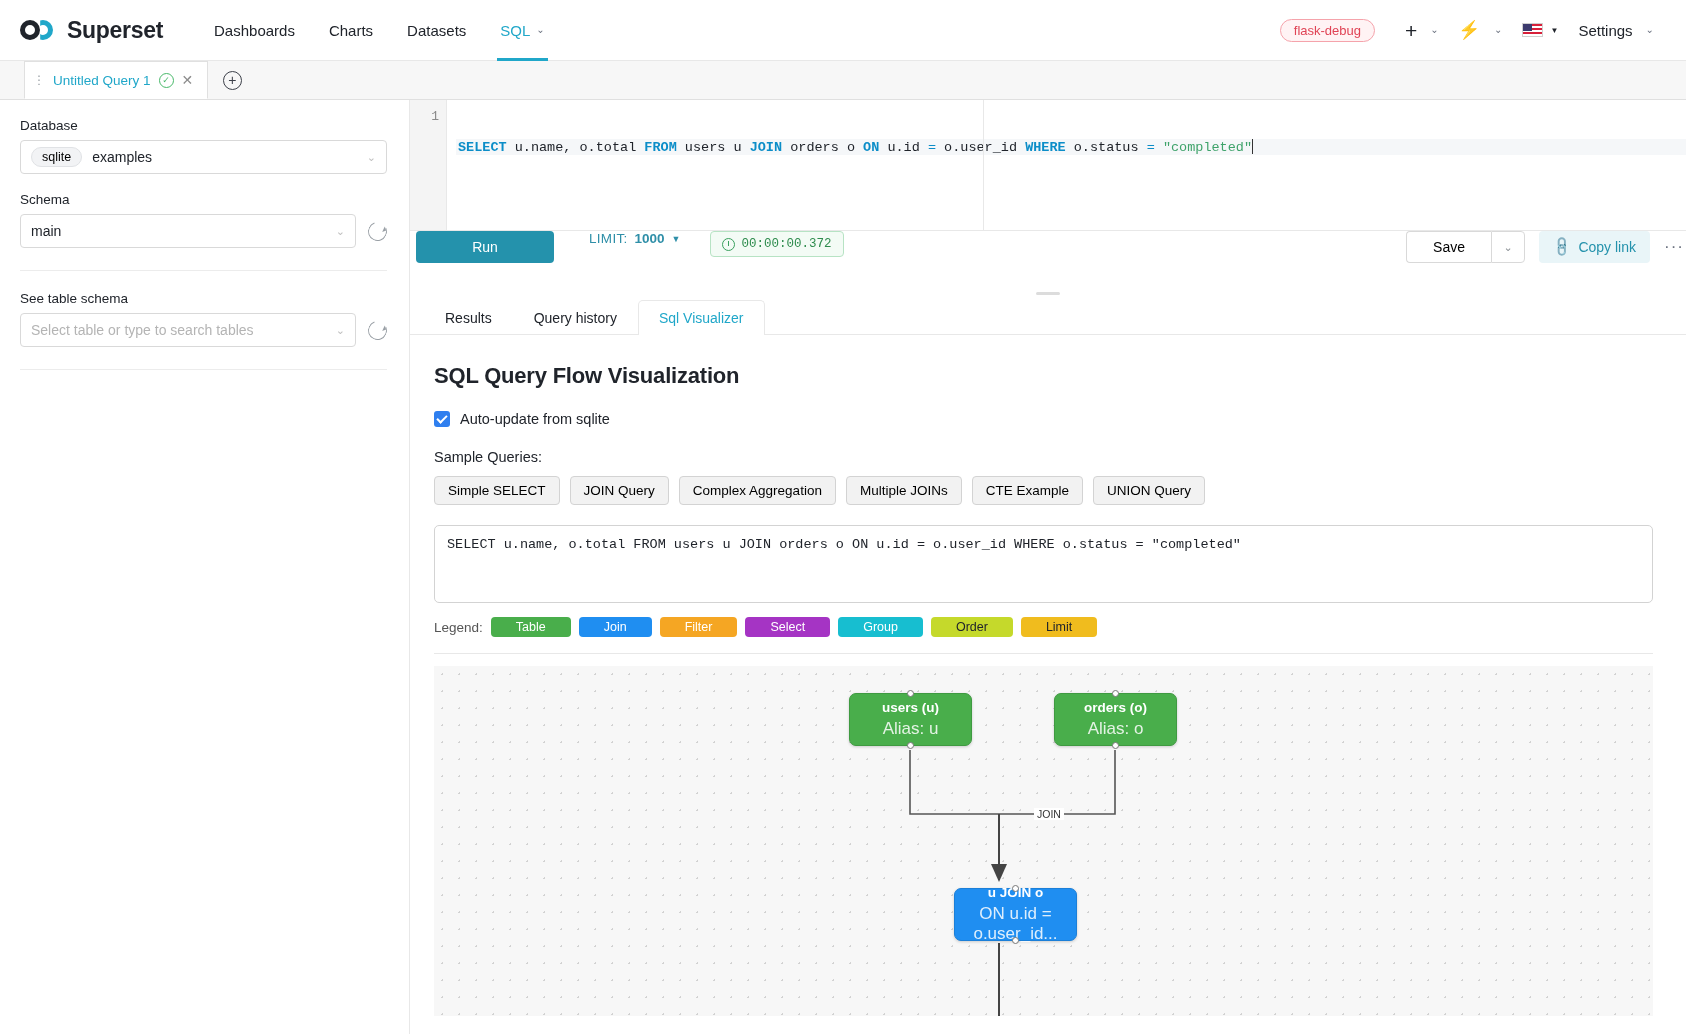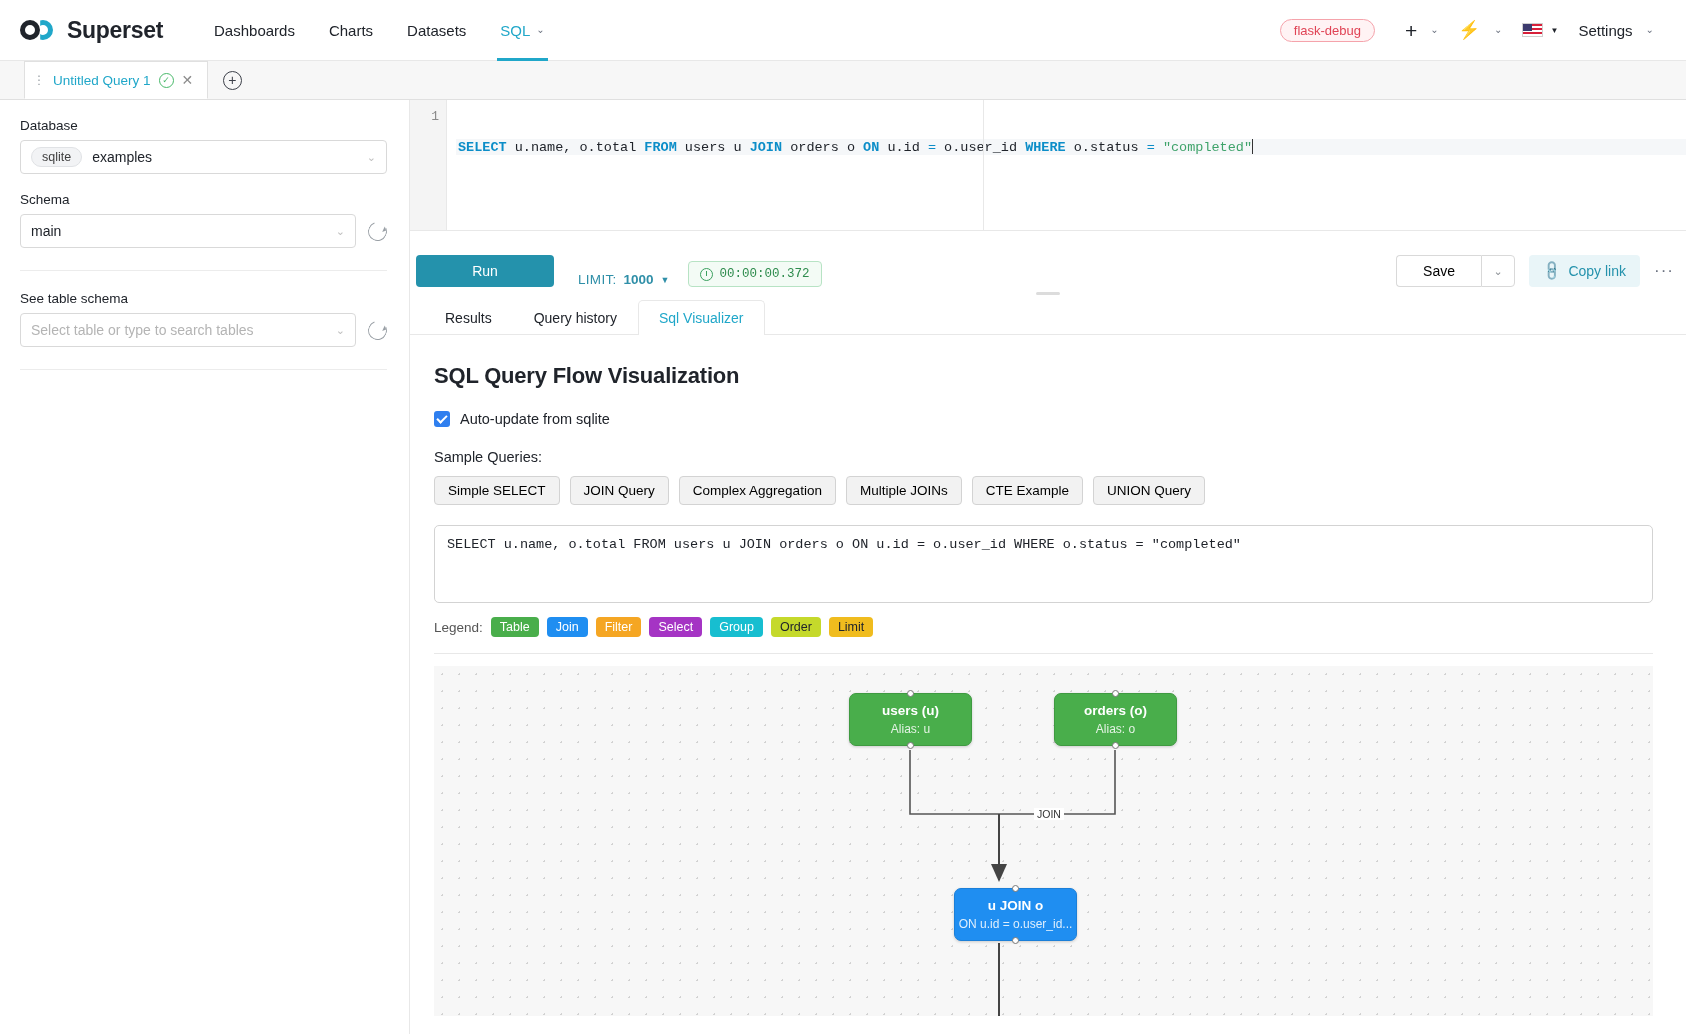--- a/index.html
+++ b/index.html
@@ -83,21 +83,21 @@
 
   .sidebar { width:410px; border-right:1px solid #e8e8e8; padding:18px 22px 0 20px; background:#fff; }
   .field-label { font-size:13.5px; color:#20242b; margin-bottom:7px; }
   .select-box {
     height:34px; border:1px solid #d9d9d9; border-radius:4px; background:#fff;
     display:flex; align-items:center; padding:0 10px; font-size:14px; color:#20242b; cursor:pointer;
   }
   .select-box.placeholder { color:#b4b4b4; }
   .db-pill {
     background:#f2f3f5; border:1px solid #e0e2e5; border-radius:13px;
-    font-size:12.5px; padding:2px 10px; margin-right:10px; color:#404040;
+    font-size:12.5px; padding:2px 10px; margin-right:10px; color:#000000;
   }
   .sel-caret { margin-left:auto; color:#bfbfbf; font-size:11px; }
   .row-with-refresh { display:flex; align-items:center; gap:12px; }
   .row-with-refresh .select-box { flex:1; }
   .refresh-icon {
     width:19px; height:19px; border-radius:50%; border:1.6px solid #9aa0a6;
     border-top-color:transparent; display:inline-block; cursor:pointer; position:relative;
     transform: rotate(25deg);
   }
   .refresh-icon::after {
@@ -121,21 +121,21 @@
     padding:9px 0 0 9px; white-space:pre; color:#20242b; position:relative;
   }
   .code .line1 { background:#f5f7f9; display:block; padding-left:2px; }
   .k { color:#0b8dc8; font-weight:bold; }
   .s { color:#3fa36b; }
   .op { color:#0b8dc8; }
   .caretbar { display:inline-block; width:1px; height:15px; background:#333; vertical-align:-3px; }
   .vsplit { position:absolute; top:0; bottom:0; left:573px; width:1px; background:#e8e8e8; }
 
   .runbar {
-    height:56px; display:flex; align-items:flex-end; padding:0 12px 0 6px; gap:0; background:#fff;
+    height:56px; display:flex; align-items:flex-start; padding:0 2px 0 6px; gap:11px; background:#fff;
   }
   .run-btn {
     width:138px; height:32px; background:#2492ac; color:#fff; border:none; border-radius:4px;
     font-size:14px; cursor:pointer; font-family:inherit;
   }
   .limit {
     display:flex; align-items:center; gap:7px; margin-left:24px;
     font-size:13.5px; color:#2f8fa8; cursor:pointer;
   }
   .limit .lab { letter-spacing:0.3px; }
@@ -197,37 +197,37 @@
     background:#f2f2f2; border:1px solid #d3d3d3; border-radius:4px;
     padding:6px 13px; font-size:13.5px; cursor:pointer; font-family:inherit; white-space:nowrap;
   }
   .sql-area {
     width:1219px; height:78px; border:1px solid #d3d3d3; border-radius:5px;
     font-family:"Liberation Mono", monospace; font-size:13.5px; color:#20242b;
     padding:11px 12px; resize:none; outline:none; background:#fff; display:block;
   }
   .legend { display:flex; align-items:center; gap:8px; margin:14px 0 0 0; font-size:13.5px; color:#555; }
   .lg {
-    border-radius:4px; padding:3px 9px; font-size:12.5px; color:#fff; font-weight:500;
+    border-radius:4px; padding:3px 25px; font-size:12.5px; color:#fff; font-weight:500;
   }
   .legend-rule { height:1px; background:#e8e8e8; margin:16px 0 0 0; width:1219px; }
 
   
   .canvas {
     margin-top:12px; width:1219px; height:350px; background:#f7f7f7;
     background-image: radial-gradient(#d2d2d2 1px, transparent 1px);
     background-size: 17px 17px; position:relative; overflow:hidden;
   }
   .node {
     position:absolute; border-radius:7px; color:#fff; text-align:center;
     display:flex; flex-direction:column; align-items:center; justify-content:center;
     box-shadow:0 1px 3px rgba(0,0,0,.18); cursor:pointer;
   }
   .node .ttl { font-size:13.5px; font-weight:bold; }
-  .node .sub { font-size:12px; opacity:.85; margin-top:4px; }
+  .node .sub { font-size:17px; opacity:.85; margin-top:4px; }
   .node.table-node { background:#49ae4b; border:1px solid #3f9a41; }
   .node.join-node  { background:#1f8ef1; border:1px solid #1b7fd8; }
   .handle {
     position:absolute; width:7px; height:7px; border-radius:50%;
     background:#fff; border:1.4px solid #777; left:50%; margin-left:-4px;
   }
   .handle.top { top:-4px; }
   .handle.bot { bottom:-4px; }
   .edge-label {
     position:absolute; background:#fff; font-size:10.5px; color:#333; padding:0 3px;

